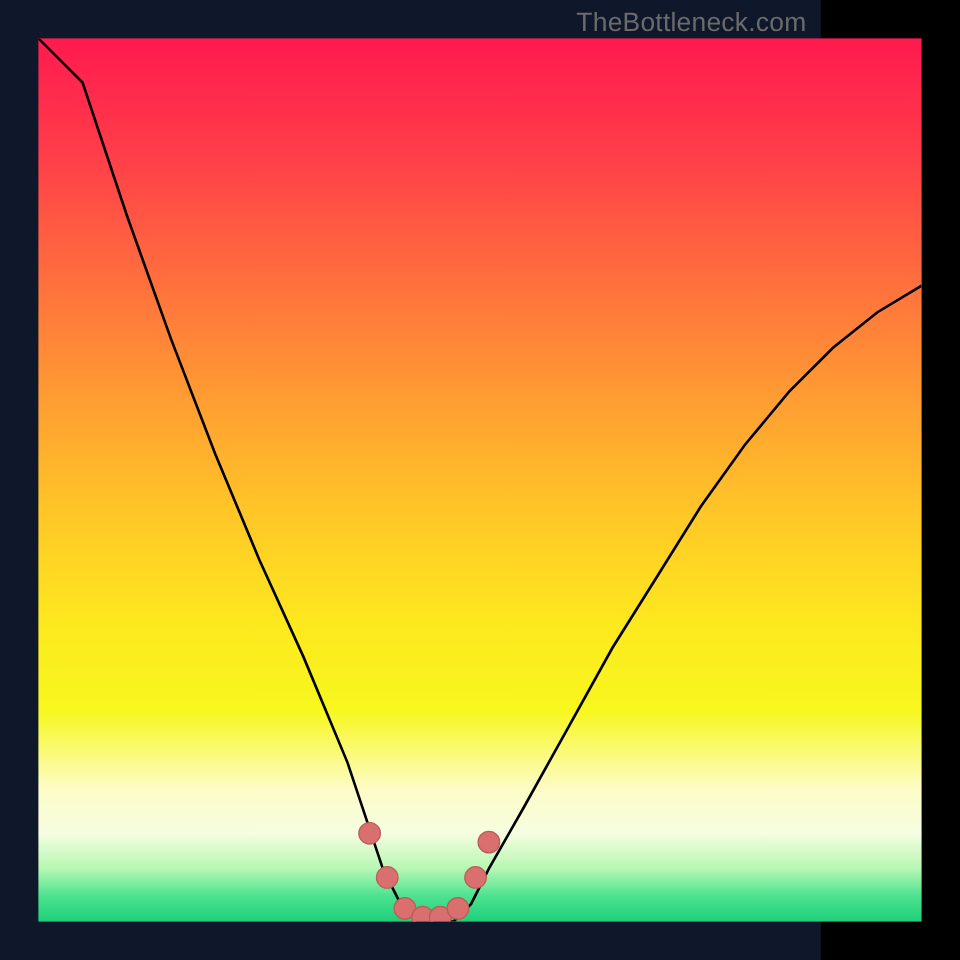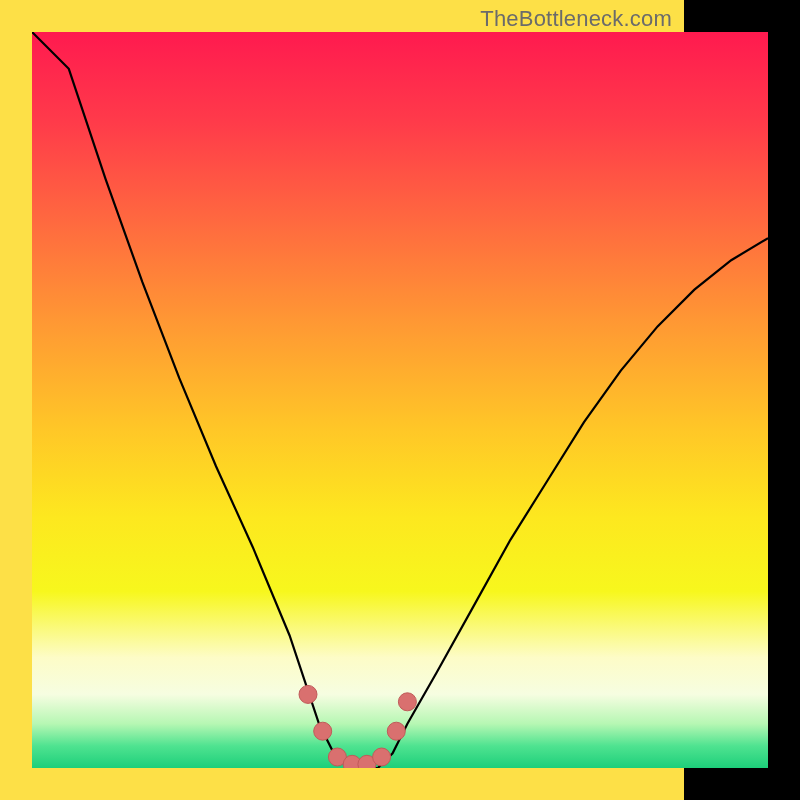--- a/index.html
+++ b/index.html
@@ -10,21 +10,21 @@
     background: #000;
     font-family: Arial, Helvetica, sans-serif;
     overflow: hidden;
   }
   .frame {
     position: absolute;
     left: 0;
     top: 0;
     width: 684px;
     height: 800px;
-    background: #fde047;
+    background: #0f172a;
   }
   .plot {
     position: absolute;
     left: 32px;
     top: 32px;
     width: 736px;
     height: 736px;
     background: linear-gradient(to bottom,
       #ff1a4f 0%,
       #ff3a4a 12%,

